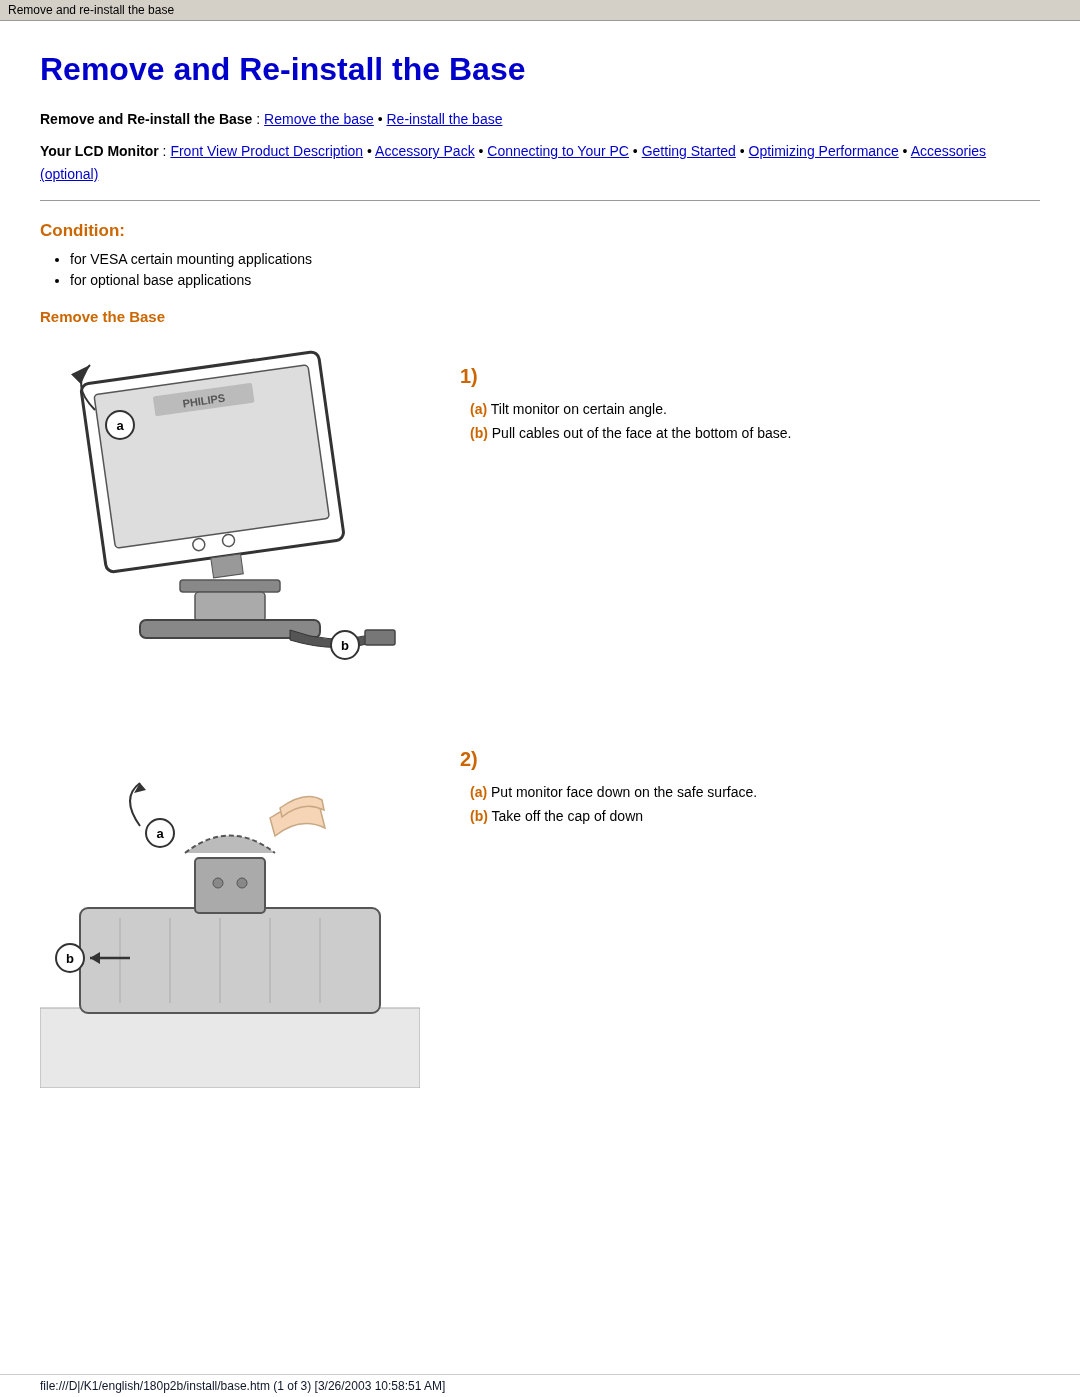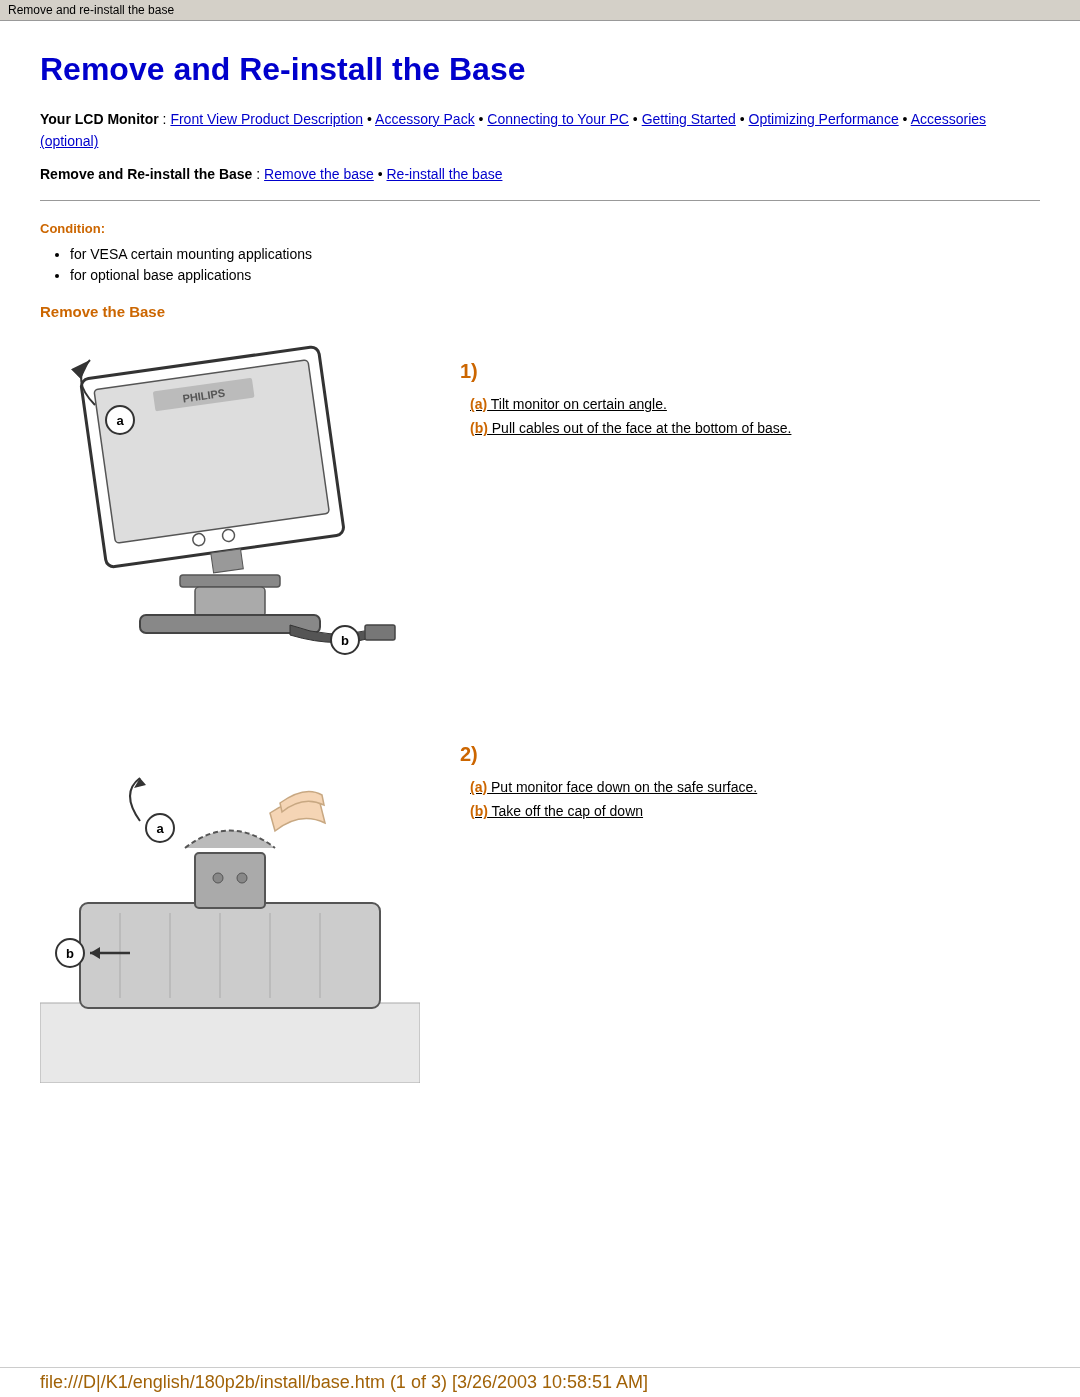--- a/index.html
+++ b/index.html
@@ -41,21 +41,21 @@
       text-decoration: underline;
     }
     hr.divider {
       border: none;
       border-top: 1px solid #999;
       margin: 15px 0 20px 0;
     }
     .condition-heading {
       color: #cc6600;
       font-weight: bold;
-      font-size: 13px;
+      font-size: 17px;
       margin-bottom: 10px;
     }
     .condition-list {
       list-style: disc;
       margin-left: 30px;
       margin-bottom: 20px;
       font-size: 14px;
     }
     .condition-list li {
       margin-bottom: 5px;
@@ -91,63 +91,62 @@
     .step-number {
       font-size: 20px;
       font-weight: bold;
       color: #cc6600;
       margin-bottom: 10px;
     }
     .step-text {
       font-size: 14px;
       line-height: 1.7;
       margin-left: 10px;
-      text-decoration: underline;
     }
     .step-text .label-a, .step-text .label-b {
       font-weight: bold;
     }
     .label-a { color: #cc6600; }
     .label-b { color: #cc6600; }
     .safe-surface-label {
       text-align: center;
       font-weight: bold;
       font-size: 14px;
       margin-top: 5px;
     }
     #footer {
       position: fixed;
       bottom: 0;
       left: 0;
       width: 1080px;
       background: #fff;
       border-top: 1px solid #ccc;
       padding: 4px 40px;
-      font-size: 18px;
-      color: #a16207;
+      font-size: 12px;
+      color: #0f172a;
     }
   </style>
 </head>
 <body>
 
 <div id="browser-bar">
   <span>Remove and re-install the base</span>
 </div>
 
 <div id="content">
 
   <h1 class="page-title">Remove and Re-install the Base</h1>
-
-  <div class="breadcrumb-line"><strong>Your LCD Monitor</strong> : <a href="#">Front View Product Description</a> • <a href="#">Accessory Pack</a> • <a href="#">Connecting to Your PC</a> • <a href="#">Getting Started</a> • <a href="#">Optimizing Performance</a> • <a href="#">Accessories (optional)</a></div>
 
   <div class="breadcrumb-line">
     <strong><span>Remove and Re-install the Base</span></strong> :
     <a href="#">Remove the base</a> •
     <a href="#">Re-install the base</a>
   </div>
+
+  <div class="breadcrumb-line"><strong>Your LCD Monitor</strong> : <a href="#">Front View Product Description</a> • <a href="#">Accessory Pack</a> • <a href="#">Connecting to Your PC</a> • <a href="#">Getting Started</a> • <a href="#">Optimizing Performance</a> • <a href="#">Accessories (optional)</a></div>
 
   <hr class="divider">
 
   <div class="condition-heading">Condition:</div>
   <ul class="condition-list">
     <li>for VESA certain mounting applications</li>
     <li>for optional base applications</li>
   </ul>
 
   <div class="remove-base-heading">Remove the Base</div>

